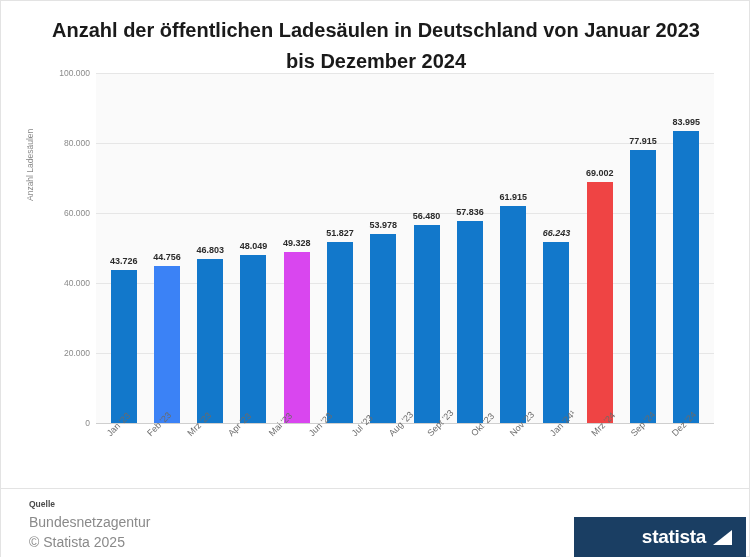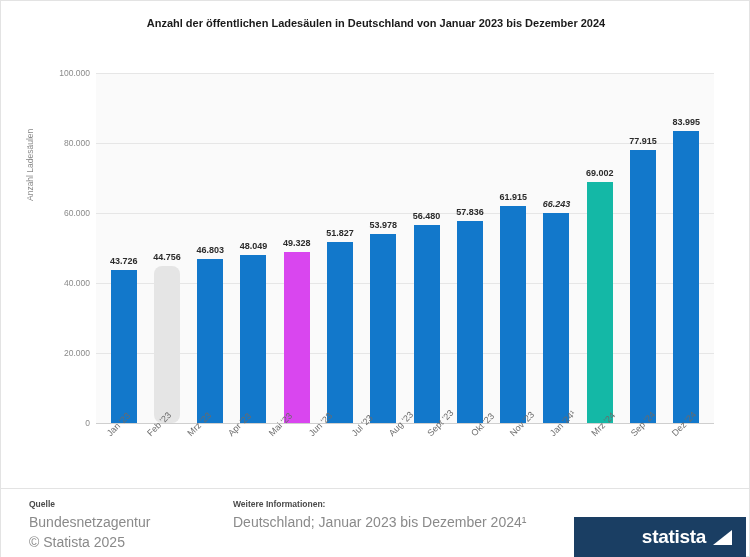--- a/index.html
+++ b/index.html
@@ -22,21 +22,21 @@
     background: #ffffff;
     border: 1px solid #e3e3e3;
   }
   
   #title {
     position: absolute;
     left: 40px;
     top: 14px;
     width: 670px;
     text-align: center;
-    font-size: 11px;
+    font-size: 20px;
     font-weight: bold;
     color: #1a1a1a;
     line-height: 1.55;
   }
   
   #plot {
     position: absolute;
     left: 95px;
     top: 72px;
     width: 618px;
@@ -210,21 +210,21 @@
         <div class="gridline" style="top: 70px;"></div>
         <div class="gridline" style="top: 0px;"></div>
       </div>
     <div id="bars">
         <div class="bar-slot">
           <div class="bar" style="height: 153.041px; background: rgb(18, 120, 203); margin-top: 15px;">
             <div class="bar-value">43.726</div>
           </div>
         </div>
         <div class="bar-slot">
-          <div class="bar" style="height: 156.646px; background: #e5e5e5; border-radius: 8px;">
+          <div class="bar" style="height: 156.646px; background: #3b82f6;">
             <div class="bar-value">44.756</div>
           </div>
         </div>
         <div class="bar-slot">
           <div class="bar" style="height: 163.81px; background: rgb(18, 120, 203);">
             <div class="bar-value">46.803</div>
           </div>
         </div>
         <div class="bar-slot">
           <div class="bar" style="height: 168.171px; background: rgb(18, 120, 203);">
@@ -255,26 +255,26 @@
           <div class="bar" style="height: 202.426px; background: rgb(18, 120, 203);">
             <div class="bar-value">57.836</div>
           </div>
         </div>
         <div class="bar-slot">
           <div class="bar" style="height: 216.702px; background: rgb(18, 120, 203); padding-left: 14px;">
             <div class="bar-value">61.915</div>
           </div>
         </div>
         <div class="bar-slot">
-          <div class="bar" style="height: 210px; background: rgb(18, 120, 203); font-style: italic;">
+          <div class="bar" style="height: 181px; background: rgb(18, 120, 203); font-style: italic;">
             <div class="bar-value">66.243</div>
           </div>
         </div>
         <div class="bar-slot">
-          <div class="bar" style="height: 241.507px; background: #14b8a6;">
+          <div class="bar" style="height: 241.507px; background: #ef4444;">
             <div class="bar-value">69.002</div>
           </div>
         </div>
         <div class="bar-slot">
           <div class="bar" style="height: 272.702px; background: rgb(18, 120, 203);">
             <div class="bar-value">77.915</div>
           </div>
         </div>
         <div class="bar-slot">
           <div class="bar" style="height: 292px; background: rgb(18, 120, 203);">
@@ -341,24 +341,20 @@
       </div>
     </div>
 
   <div id="footer-rule"></div>
 
   <div id="footer">
     <div class="foot-block" id="source-block">
       <div class="foot-head">Quelle</div>
       <div class="foot-line">Bundesnetzagentur</div>
       <div class="foot-line">© Statista 2025</div>
-    </div>
-    <div class="foot-block" id="info-block">
-      <div class="foot-head">Weitere Informationen:</div>
-      <div class="foot-line">Deutschland; Januar 2023 bis Dezember 2024¹</div>
     </div>
     <div id="logo">
       <span id="logo-text">statista</span>
       <span id="logo-mark">
         <svg width="19" height="15" viewBox="0 0 19 15">
           <polygon points="0,15 19,15 19,0" fill="#ffffff"></polygon>
         </svg>
       </span>
     </div>
   </div>

